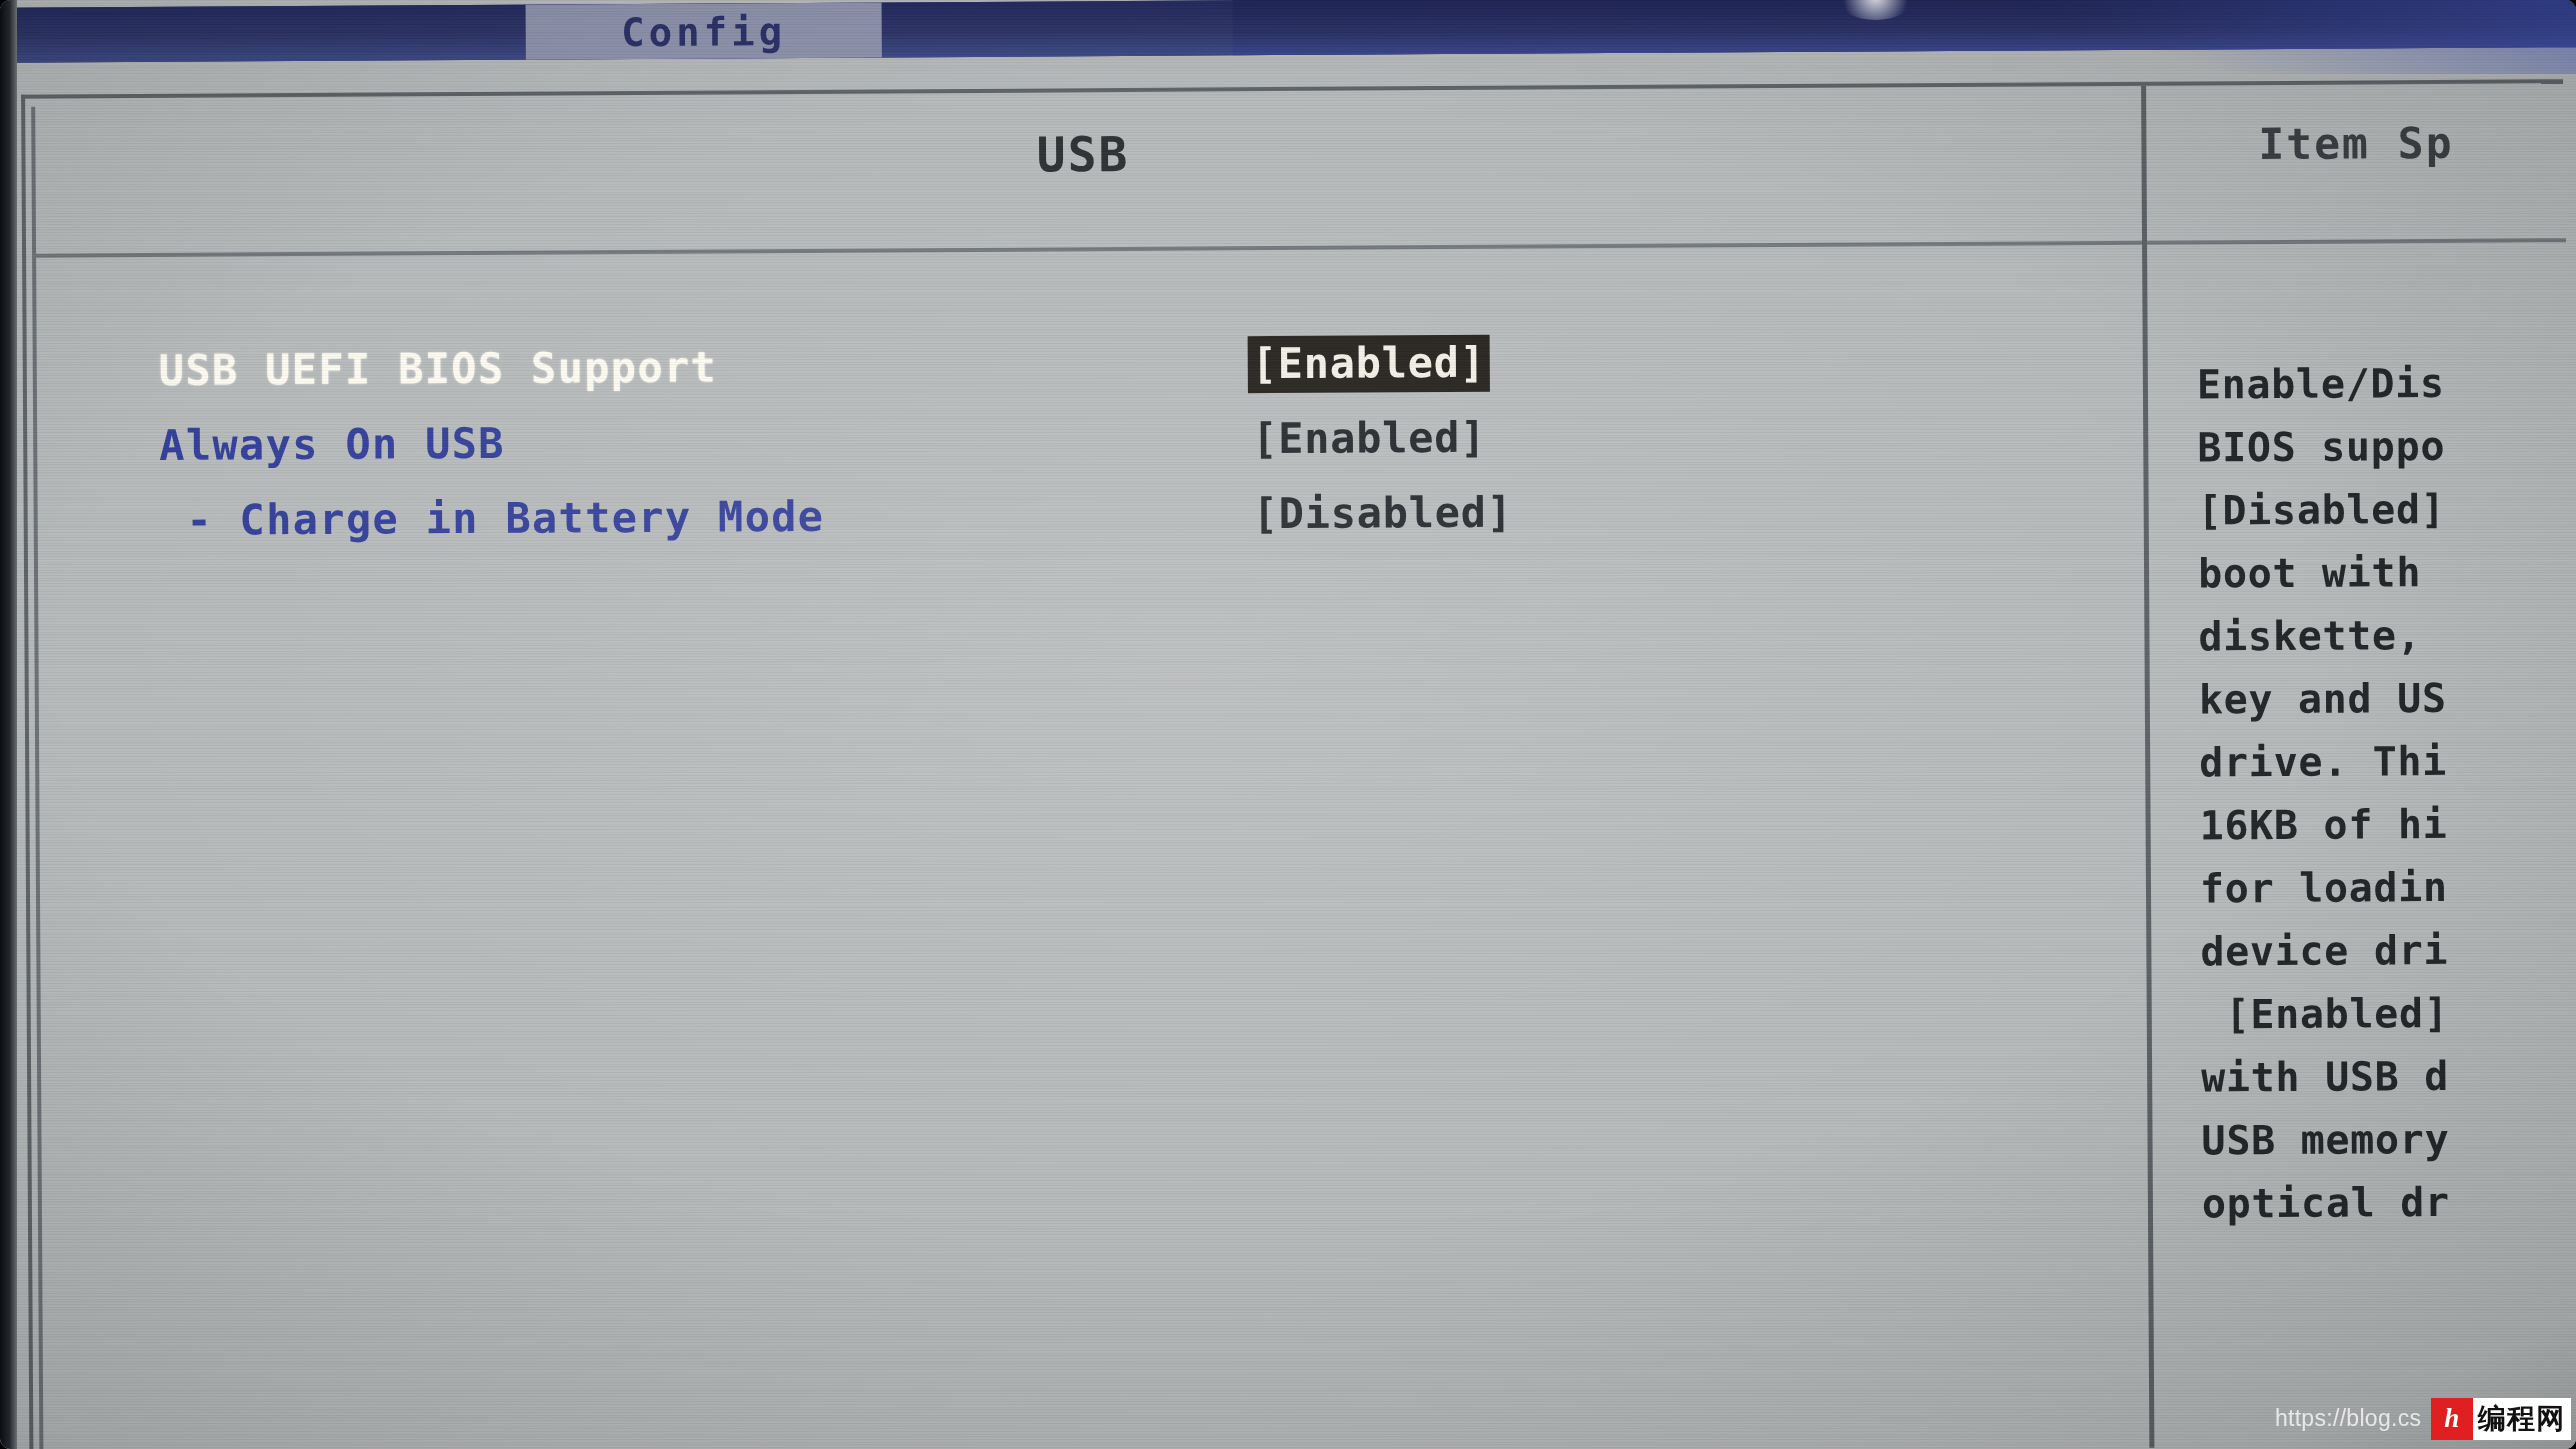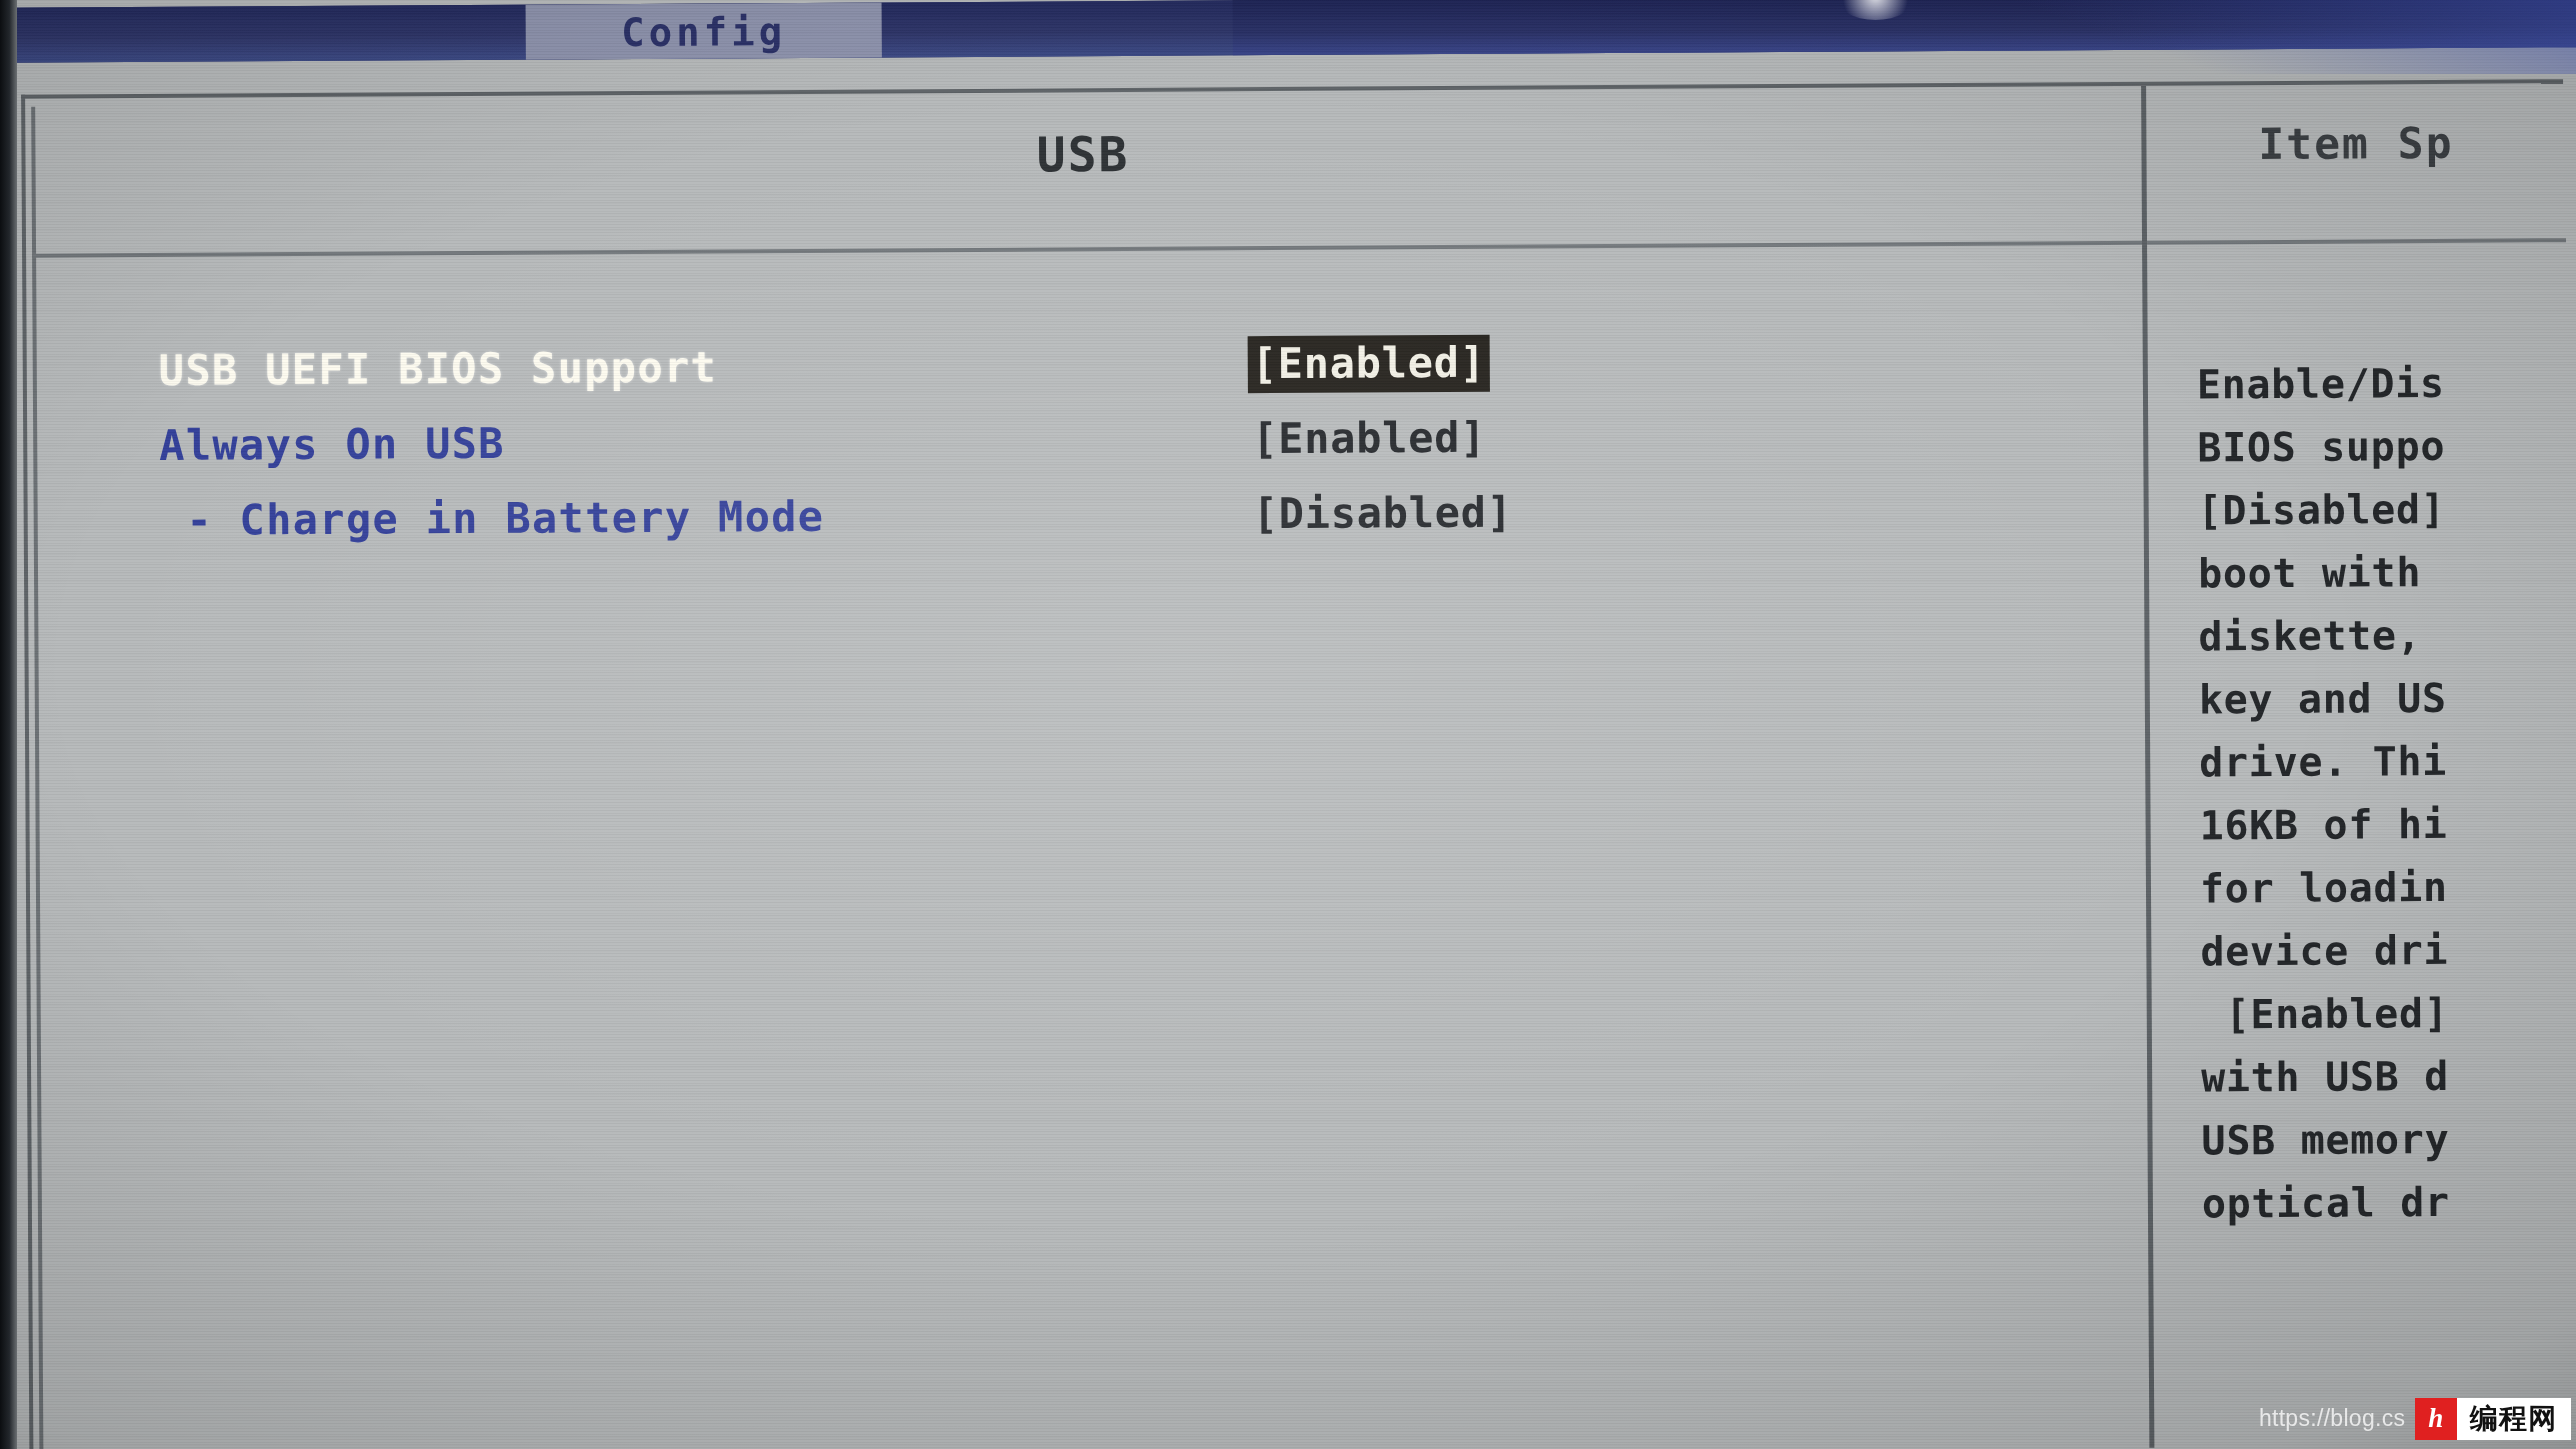--- a/index.html
+++ b/index.html
@@ -15,20 +15,21 @@
   }
 
   
   #photo {
     position: absolute;
     left: 0; top: 0;
     width: 2576px;
     height: 1449px;
     overflow: hidden;
     background: #b9bcbd;
+    border-radius: 11px;
   }
 
   
   #screen {
     position: absolute;
     left: -6.7px;
     top: 0px;
     width: 2596px;
     height: 1459px;
     background: #b7babb;
@@ -330,21 +331,21 @@
     line-height: 1;
   }
   #watermark-name {
     background: #ffffff;
     color: #111;
     font-family: "Liberation Sans", sans-serif;
     font-size: 28px;
     font-weight: 700;
     display: flex;
     align-items: center;
-    padding: 0 13px;
+    padding: 0 5px;
     letter-spacing: 1.3px;
   }
 </style>
 </head>
 <body>
 
 <div id="photo">
   <div id="screen">
 
     <div id="menubar">

